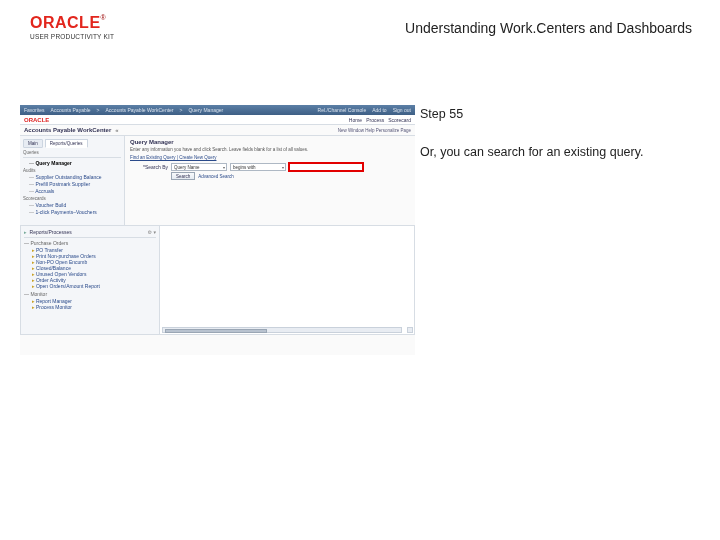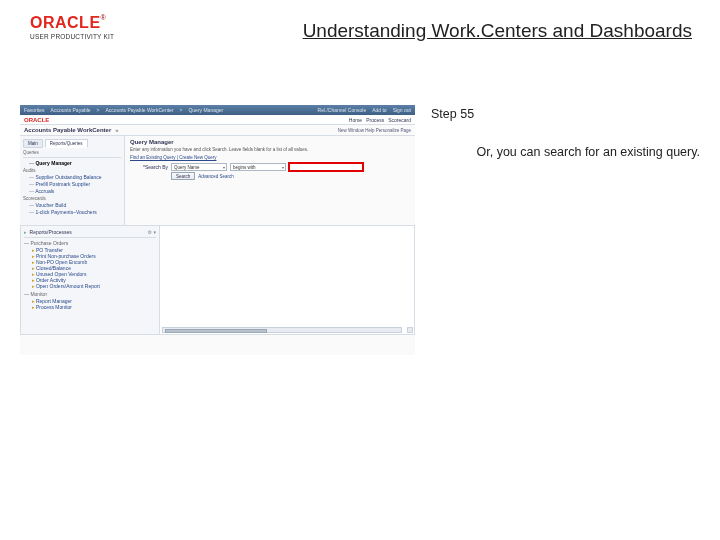--- a/index.html
+++ b/index.html
@@ -4,26 +4,26 @@
 <style>
   * { box-sizing: border-box; margin: 0; padding: 0; }
   body { width: 720px; height: 540px; background: #fff; font-family: Arial, Helvetica, sans-serif; color: #222; position: relative; }
 
   
   .hdr { position: absolute; top: 18px; left: 0; right: 0; height: 40px; }
   .logo { position: absolute; left: 30px; top: -4px; }
   .logo-oracle { color: #e2261d; font-weight: 700; font-size: 16px; letter-spacing: 0.5px; font-family: Arial, sans-serif; }
   .logo-tm { font-size: 7px; color: #990000; vertical-align: top; }
   .logo-sub { display: block; font-size: 6.5px; color: #333; letter-spacing: 0.2px; margin-top: 1px; }
-  .hdr-title { position: absolute; right: 28px; top: 2px; font-size: 19px; color: #222; text-decoration: underline; }
+  .hdr-title { position: absolute; right: 28px; top: 2px; font-size: 14px; color: #222; }
 
   
   .panel { position: absolute; left: 420px; top: 105px; width: 280px; font-size: 12.5px; line-height: 1.45; }
-  .step { margin-bottom: 20px; margin-left: 11px; }
-  .para { margin-bottom: 20px; text-align: right; }
+  .step { margin-bottom: 20px; }
+  .para { margin-bottom: 20px; }
 
   
   .shot { position: absolute; left: 20px; top: 105px; width: 395px; height: 250px; background: #fafafa; font-size: 5.5px; color: #444; overflow: hidden; }
   .top-nav { height: 10px; background: linear-gradient(#5b7fa6,#3e5f85); color: #e8eef6; display: flex; align-items: center; padding: 0 4px; gap: 6px; font-size: 5px; }
   .top-nav span { opacity: .9; }
   .top-nav .spacer { flex: 1; }
   .orc-bar { height: 10px; background: #fff; display: flex; align-items: center; padding: 0 4px; font-size: 6px; color: #d22; font-weight: 700; border-bottom: 1px solid #d7dde4; }
   .orc-bar .sp { flex:1; }
   .orc-bar .links { color: #335; font-weight: 400; font-size: 5px; display:flex; gap:4px; }
   .wc-title { padding: 2px 4px; font-size: 6px; color: #335; font-weight: 600; border-bottom: 1px solid #d7dde4; display:flex; align-items:center; }

